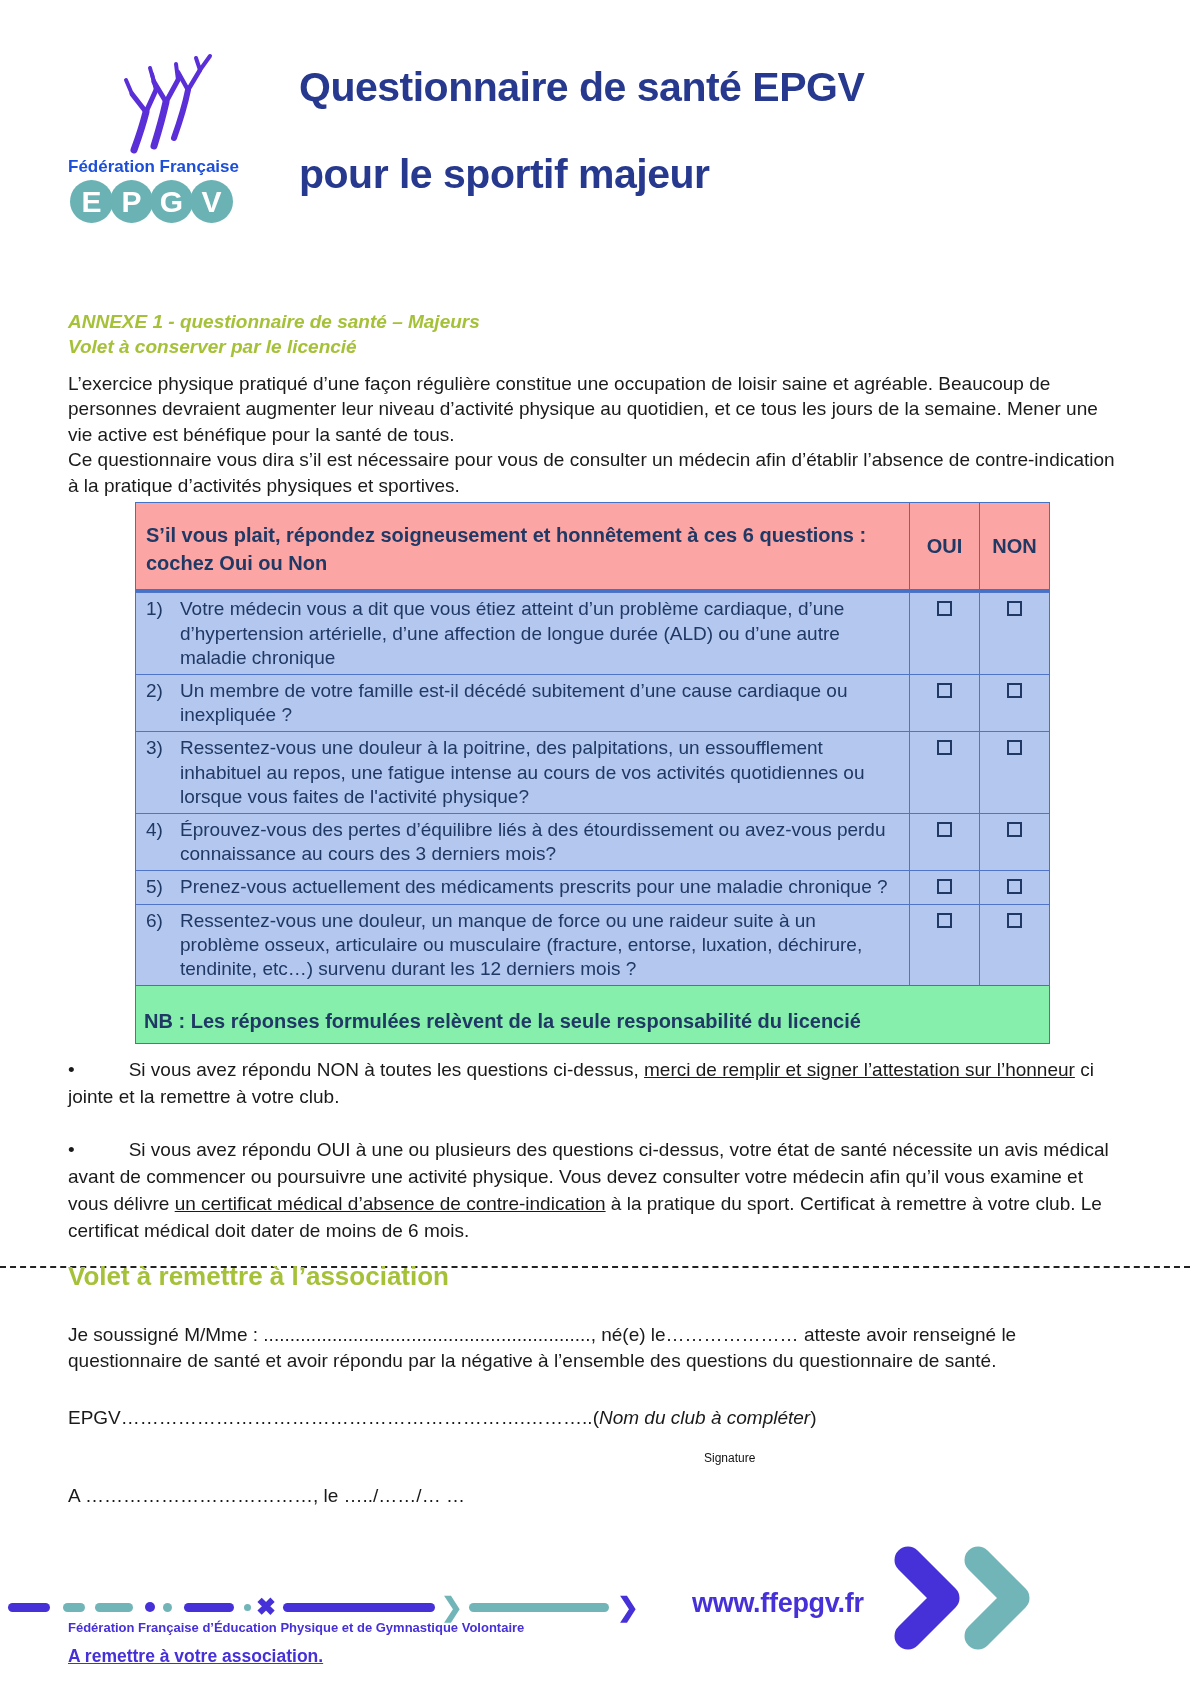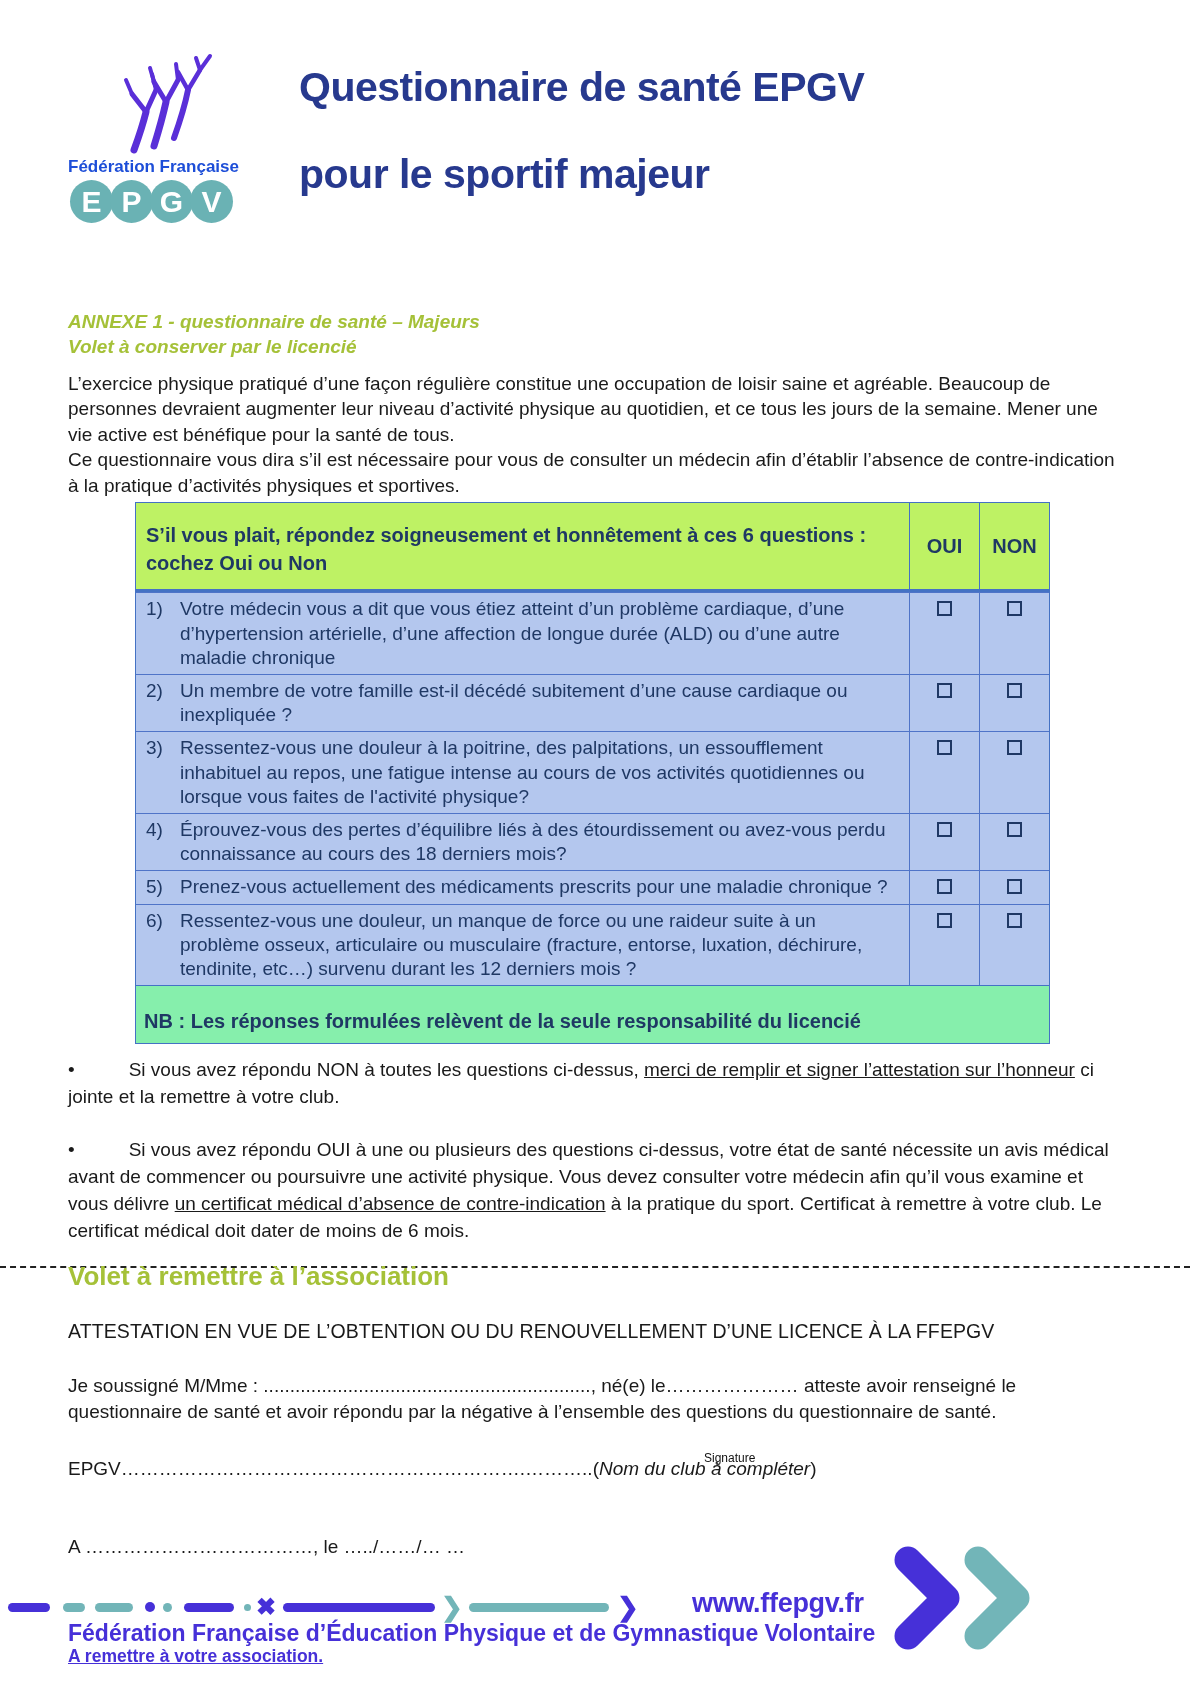--- a/index.html
+++ b/index.html
@@ -39,21 +39,21 @@
   .annexe { margin-top: 72px; color: #a5c138; font-weight: bold; font-style: italic; font-size: 19px; line-height: 1.28; }
 
   
   .intro { margin-top: 12px; font-size: 19px; line-height: 25.5px; }
 
   
   .qtable {
     margin-left: 67px; margin-top: 4px; width: 915px;
     border: 1px solid #4472c4; font-size: 19px; color: #1f3864;
   }
-  .t-header { display: grid; grid-template-columns: 773px 70px 70px; border-bottom: 3px solid #4472c4; background: #bef264; }
+  .t-header { display: grid; grid-template-columns: 773px 70px 70px; border-bottom: 3px solid #4472c4; background: #fca5a5; }
   .t-header .hq { padding: 18px 12px 12px 10px; font-weight: bold; font-size: 20px; line-height: 1.4; }
   .t-header .hcell { border-left: 1px solid #4472c4; display: flex; align-items: center; justify-content: center; font-weight: bold; font-size: 20px; }
   .t-row { display: grid; grid-template-columns: 42px 731px 70px 70px; background: #b4c7ee; border-top: 1px solid #4f74c8; }
   .t-row:first-of-type { border-top: none; }
   .t-num { padding: 4px 0 4px 10px; line-height: 24.2px; }
   .t-text { padding: 4px 10px 4px 2px; line-height: 24.2px; }
   .t-check { border-left: 1px solid #4f74c8; display: flex; justify-content: center; align-items: flex-start; padding-top: 8px; }
   .checkbox { width: 15px; height: 15px; border: 2px solid #1f3864; background: transparent; display: block; }
   .t-nb { border-top: 1px solid #4472c4; background: #86efac; font-weight: bold; font-size: 20px; padding: 24px 8px 10px 8px; }
 
@@ -82,21 +82,21 @@
   .d-bar { height: 9px; border-radius: 4.5px; }
   .d-dot { border-radius: 50%; }
   .purple { background: #4630d8; }
   .teal { background: #72b5b8; }
   .d-glyph { font-weight: bold; line-height: 1; background: none; }
   .d-glyph.purple { color: #4630d8; background: none; }
   .d-glyph.teal { color: #72b5b8; background: none; }
 
   .website { position: absolute; left: 692px; top: 1588px; font-size: 27px; font-weight: bold; color: #4630d8; letter-spacing: -0.3px; }
   .big-chevrons { position: absolute; left: 892px; top: 1546px; display: flex; }
-  .footer-fed { position: absolute; left: 68px; top: 1620px; color: #4630d8; font-weight: bold; font-size: 23px; }
+  .footer-fed { position: absolute; left: 68px; top: 1620px; color: #4630d8; font-weight: bold; font-size: 13px; }
   .footer-remettre { position: absolute; left: 68px; top: 1646px; color: #4630d8; font-weight: bold; font-size: 17.5px; text-decoration: underline; }
 </style>
 </head>
 <body>
 
 <div class="page">
   <div class="content">
 
     <div class="header">
       <div class="logo">
@@ -180,21 +180,21 @@
         <div class="t-text">Ressentez-vous une douleur à la poitrine, des palpitations, un essoufflement inhabituel au repos, une fatigue intense au cours de vos activités quotidiennes ou lorsque vous faites de l'activité physique?</div>
         <div class="t-check">
             <span class="checkbox"></span>
           </div>
         <div class="t-check">
             <span class="checkbox"></span>
           </div>
       </div>
       <div class="t-row">
         <div class="t-num">4)</div>
-        <div class="t-text">Éprouvez-vous des pertes d’équilibre liés à des étourdissement ou avez-vous perdu connaissance au cours des 18 derniers mois?</div>
+        <div class="t-text">Éprouvez-vous des pertes d’équilibre liés à des étourdissement ou avez-vous perdu connaissance au cours des 3 derniers mois?</div>
         <div class="t-check">
             <span class="checkbox"></span>
           </div>
         <div class="t-check">
             <span class="checkbox"></span>
           </div>
       </div>
       <div class="t-row">
         <div class="t-num">5)</div>
         <div class="t-text">Prenez-vous actuellement des médicaments prescrits pour une maladie chronique ?</div>
@@ -220,21 +220,20 @@
     </div>
 
     <div class="bullets">
       <p class="bullet"><span>•</span><span class="bullet-gap"></span><span>Si vous avez répondu NON à toutes les questions ci-dessus, </span><u>merci de remplir et signer l’attestation sur l’honneur</u><span> ci jointe et la remettre à votre club.</span></p>
       <p class="bullet"><span>•</span><span class="bullet-gap"></span><span>Si vous avez répondu OUI à une ou plusieurs des questions ci-dessus, votre état de santé nécessite un avis médical avant de commencer ou poursuivre une activité physique. Vous devez consulter votre médecin afin qu’il vous examine et vous délivre </span><u>un certificat médical d’absence de contre-indication</u><span> à la pratique du sport. Certificat à remettre à votre club. Le certificat médical doit dater de moins de 6 mois.</span></p>
     </div>
 
     <hr class="sep">
 
     <div class="volet">Volet à remettre à l’association</div>
-    <div class="att-heading">ATTESTATION EN VUE DE L’OBTENTION OU DU RENOUVELLEMENT D’UNE LICENCE À LA FFEPGV</div>
     <p class="soussigne">Je soussigné M/Mme : .............................................................., né(e) le………………… atteste avoir renseigné le questionnaire de santé et avoir répondu par la négative à l’ensemble des questions du questionnaire de santé.</p>
 
     <div class="saison">
       <div><span>EPGV……………………………………………………….………..(</span><span class="club-italic">Nom du club à compléter</span><span>)</span></div>
     </div>
 
     <div class="lieu">A ………………………………, le …../……/… …</div>
   </div>
 
   <div class="signature">Signature</div>

